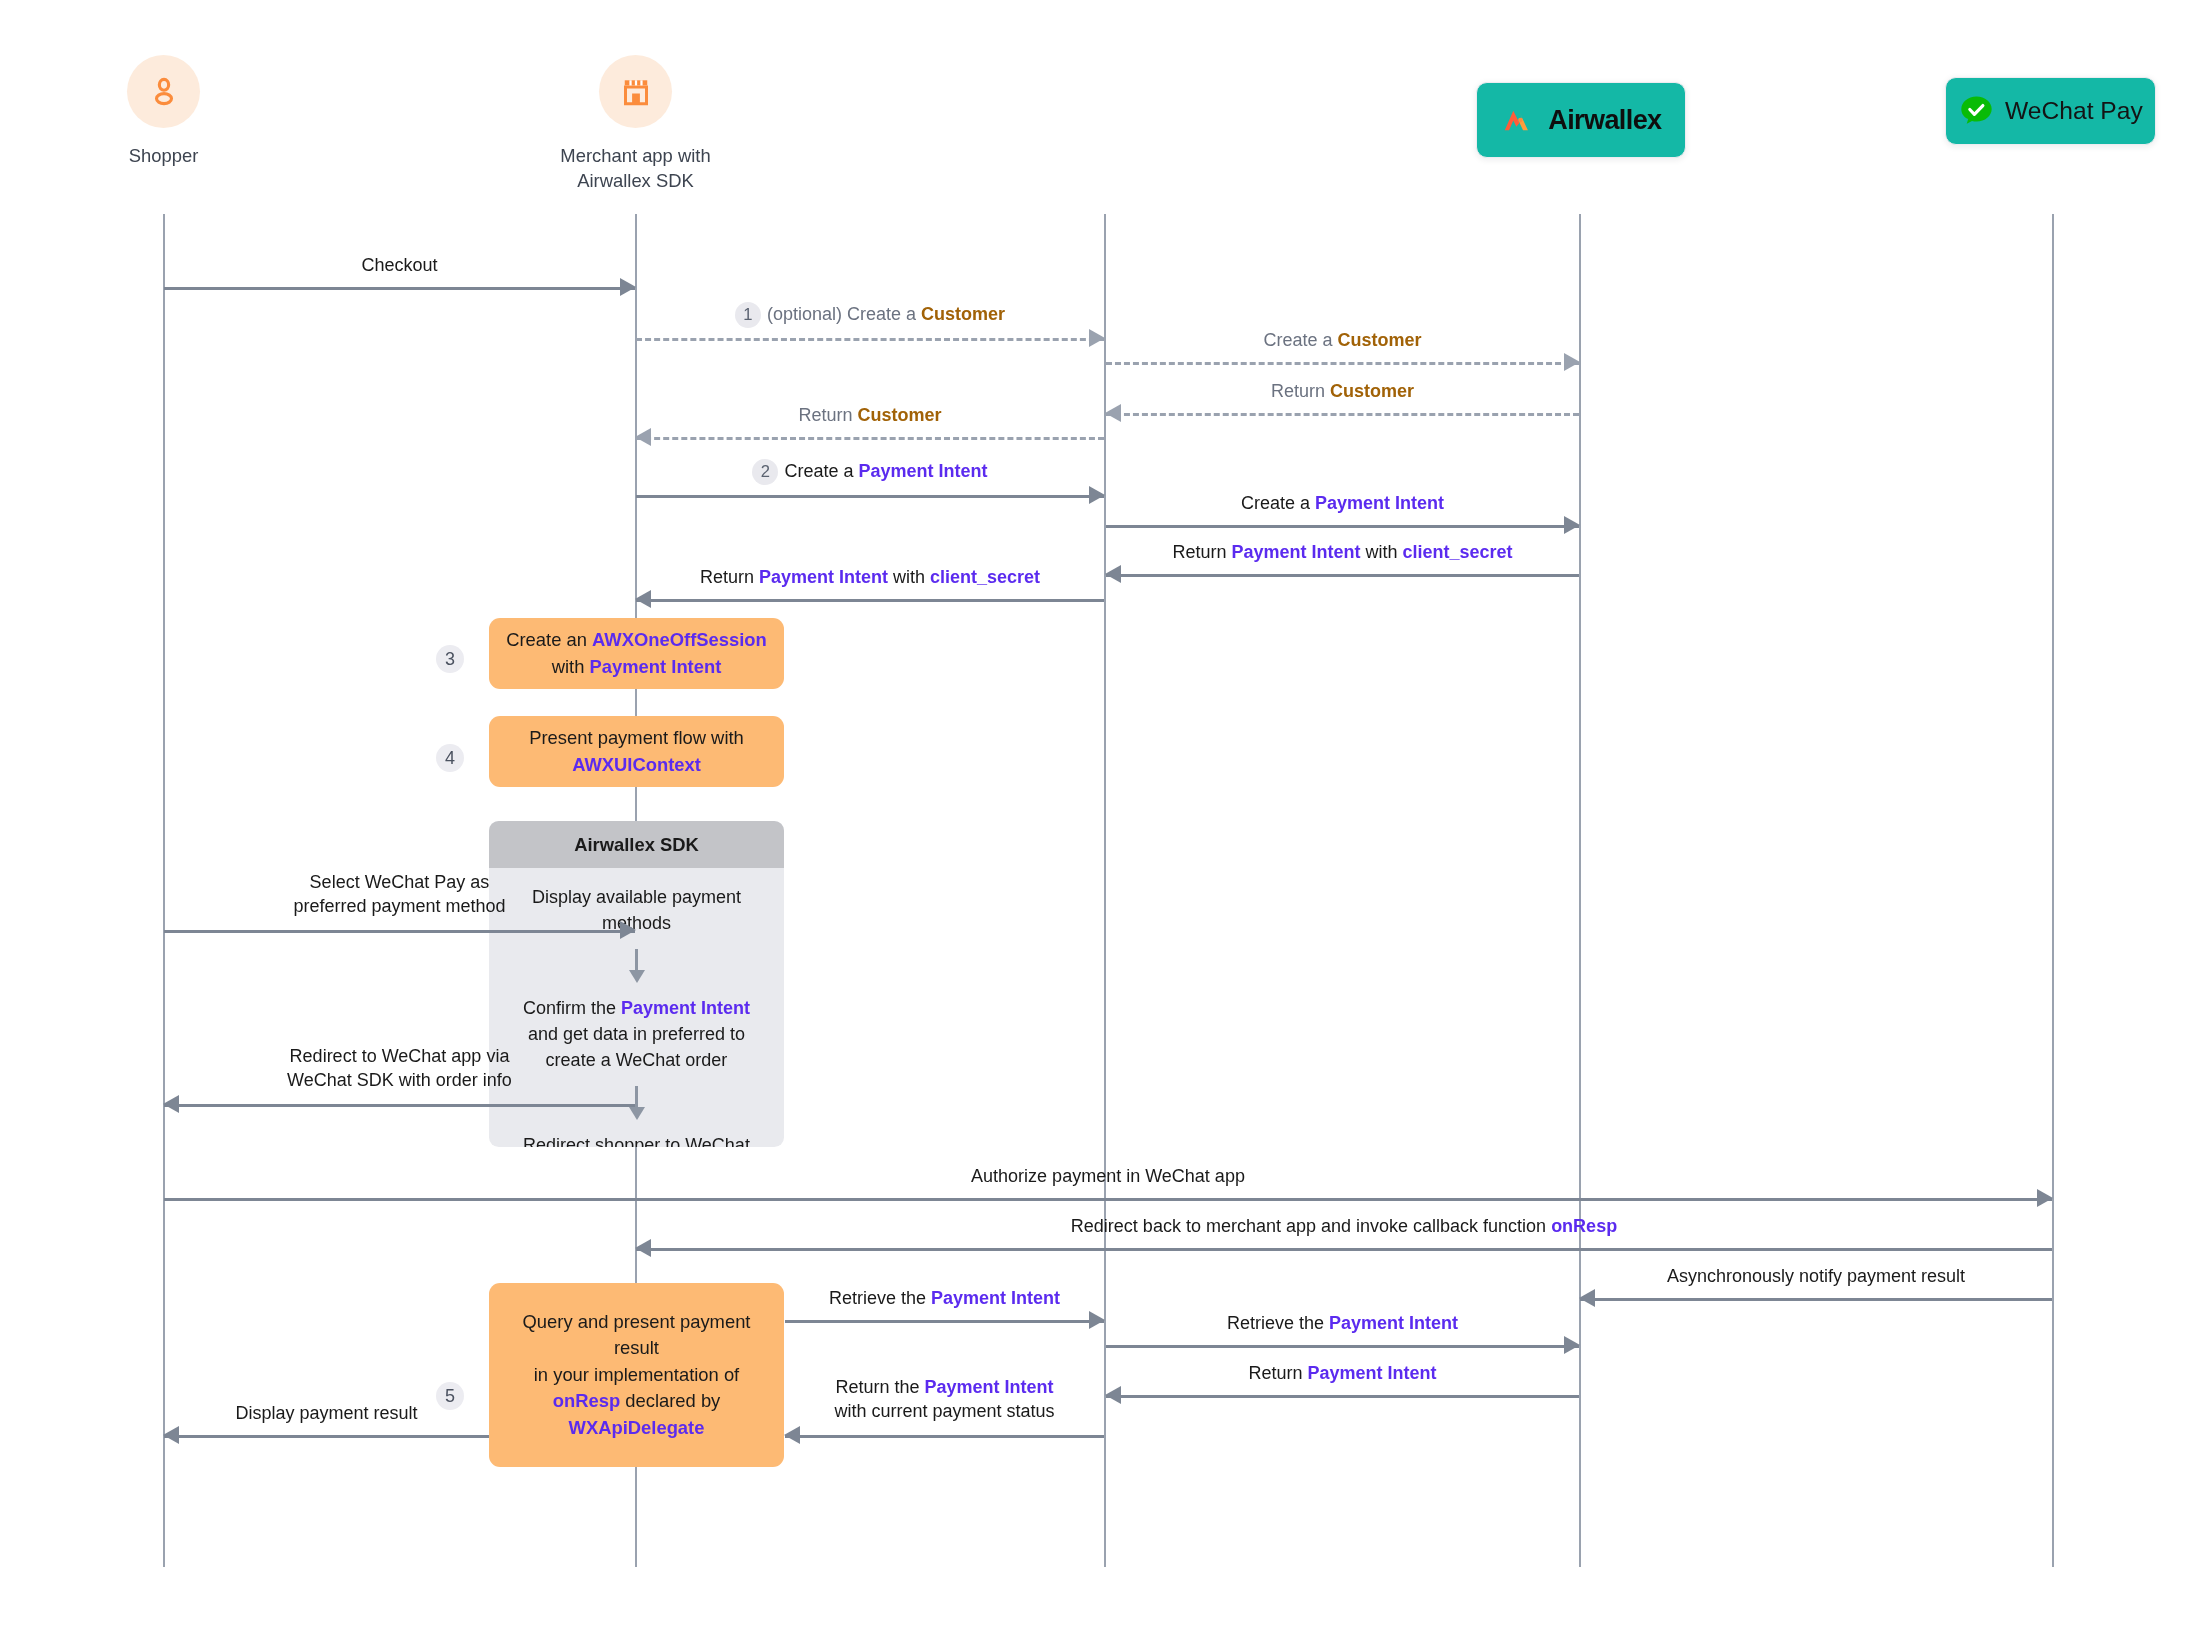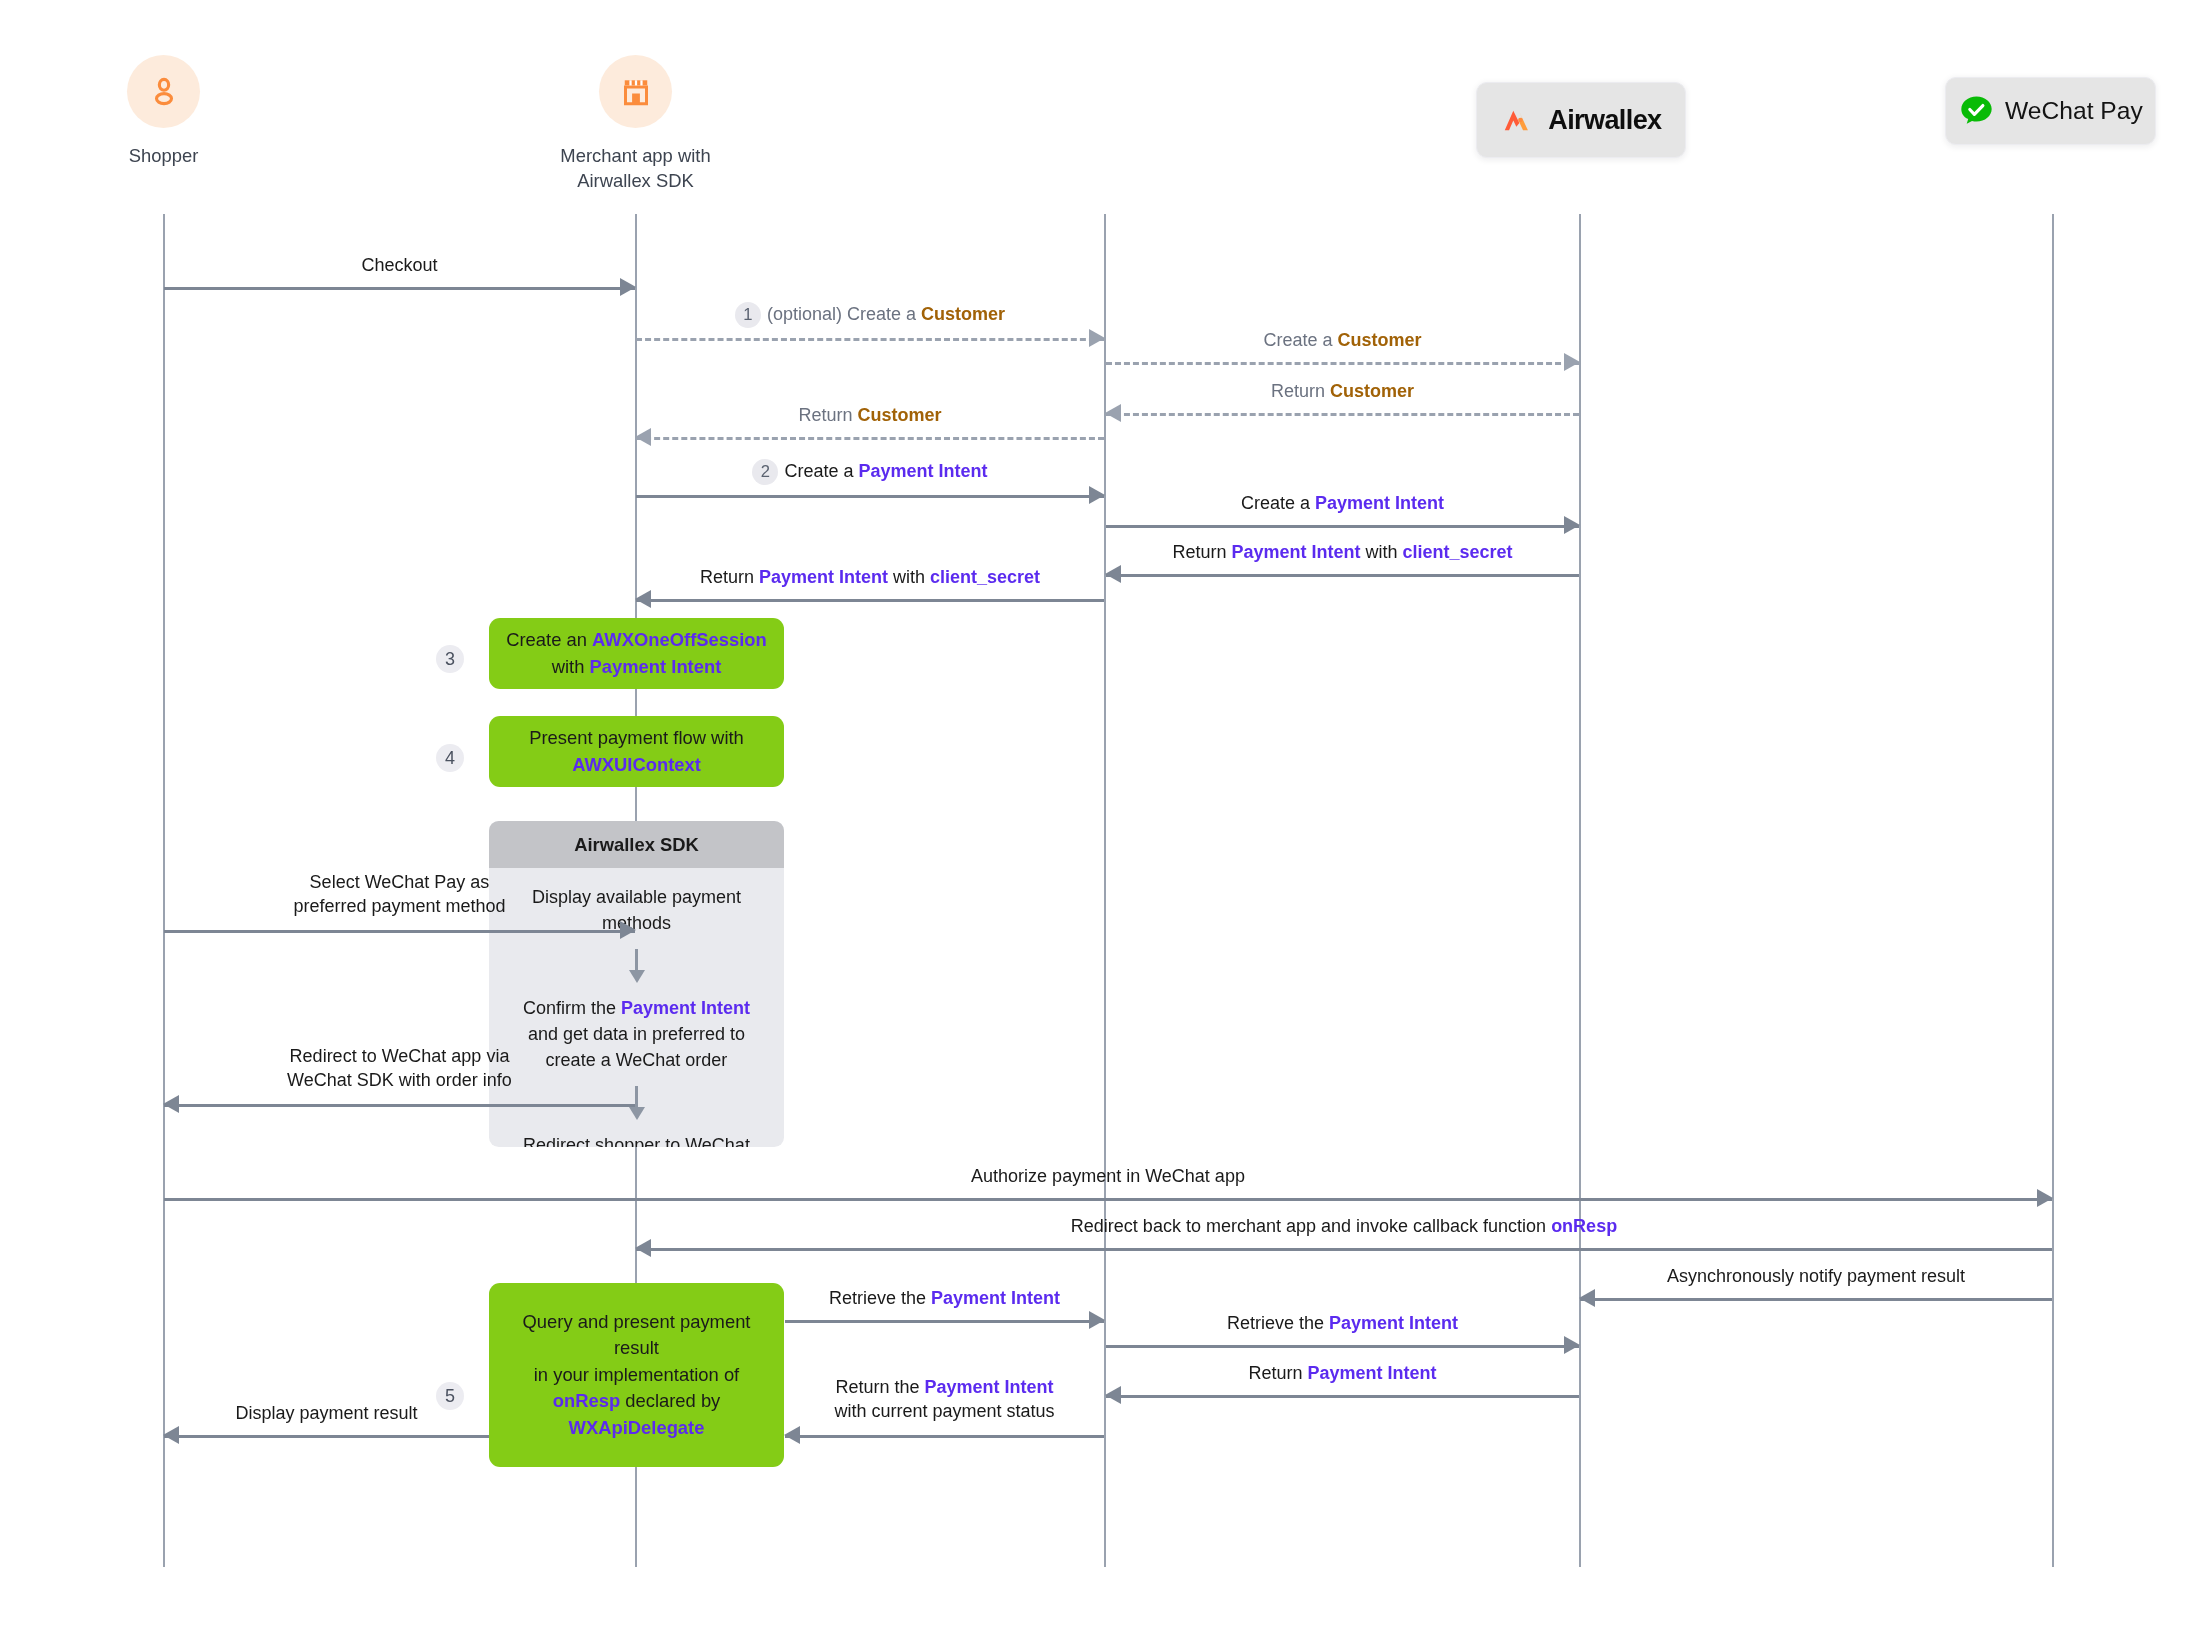--- a/index.html
+++ b/index.html
@@ -4,21 +4,21 @@
 <style>
   html,body{margin:0;padding:0;background:#ffffff;}
   body{font-family:"Liberation Sans","DejaVu Sans",sans-serif;color:#1f2328;}
   #canvas{position:relative;width:2205px;height:1644px;background:#fff;overflow:hidden;}
 
   
   .actor{position:absolute;display:flex;flex-direction:column;align-items:center;width:209px;}
   .actor .bubble{width:73px;height:73px;border-radius:50%;background:#FDEBDC;display:flex;align-items:center;justify-content:center;}
   .actor .caption{margin-top:16px;font-size:18.4px;line-height:24.6px;color:#3d4450;text-align:center;font-weight:400;}
 
-  .logo-card{position:absolute;background:#e5e5e5;border:1.2px solid #ececf0;border-radius:11px;
+  .logo-card{position:absolute;background:#14b8a6;border:1.2px solid #ececf0;border-radius:11px;
              box-shadow:0 1.8px 6.1px rgba(20,20,40,.08);display:flex;align-items:center;justify-content:center;}
   .logo-inner{display:flex;align-items:center;gap:9.8px;}
   .logo-text{font-size:27px;font-weight:700;letter-spacing:-0.6px;color:#0e0e0e;}
   .logo-text.wechat{font-weight:400;font-size:24.6px;color:#141414;letter-spacing:0;}
 
   
   .lifeline{position:absolute;width:1.8px;background:#9aa2af;}
 
   
   .msg{position:absolute;height:0;}
@@ -35,21 +35,21 @@
   .msg .label.wrap{white-space:normal;}
   .msg.dashed .label{color:#6b7280;}
   .kw{color:#5b2bef;font-weight:700;}
   .msg.dashed .kw{color:#a16207;}
 
   .step{display:inline-flex;align-items:center;justify-content:center;
         width:26px;height:26px;border-radius:50%;background:#e9e9ee;color:#5a6270;
         font-size:16.6px;line-height:26px;vertical-align:middle;margin-right:6.1px;}
 
   
-  .note{position:absolute;background:#84cc16;border-radius:11px;
+  .note{position:absolute;background:#fdba74;border-radius:11px;
         display:flex;align-items:center;justify-content:center;text-align:center;
         font-size:18.4px;line-height:26.4px;color:#1a1a1a;padding:6.1px 16px;box-sizing:border-box;}
   .note-num{position:absolute;width:28px;height:28px;border-radius:50%;background:#ececf1;
             color:#4b5260;font-size:18px;display:flex;align-items:center;justify-content:center;}
 
   
   .group{position:absolute;background:#e9eaee;border-radius:9.8px;overflow:hidden;}
   .group .ghead{height:47px;background:#c3c4c8;display:flex;align-items:center;justify-content:center;
                 font-size:18.4px;font-weight:700;color:#1a1a1a;}
   .group .gbody{padding:16px 11px 17px;display:flex;flex-direction:column;align-items:center;gap:4px;}

